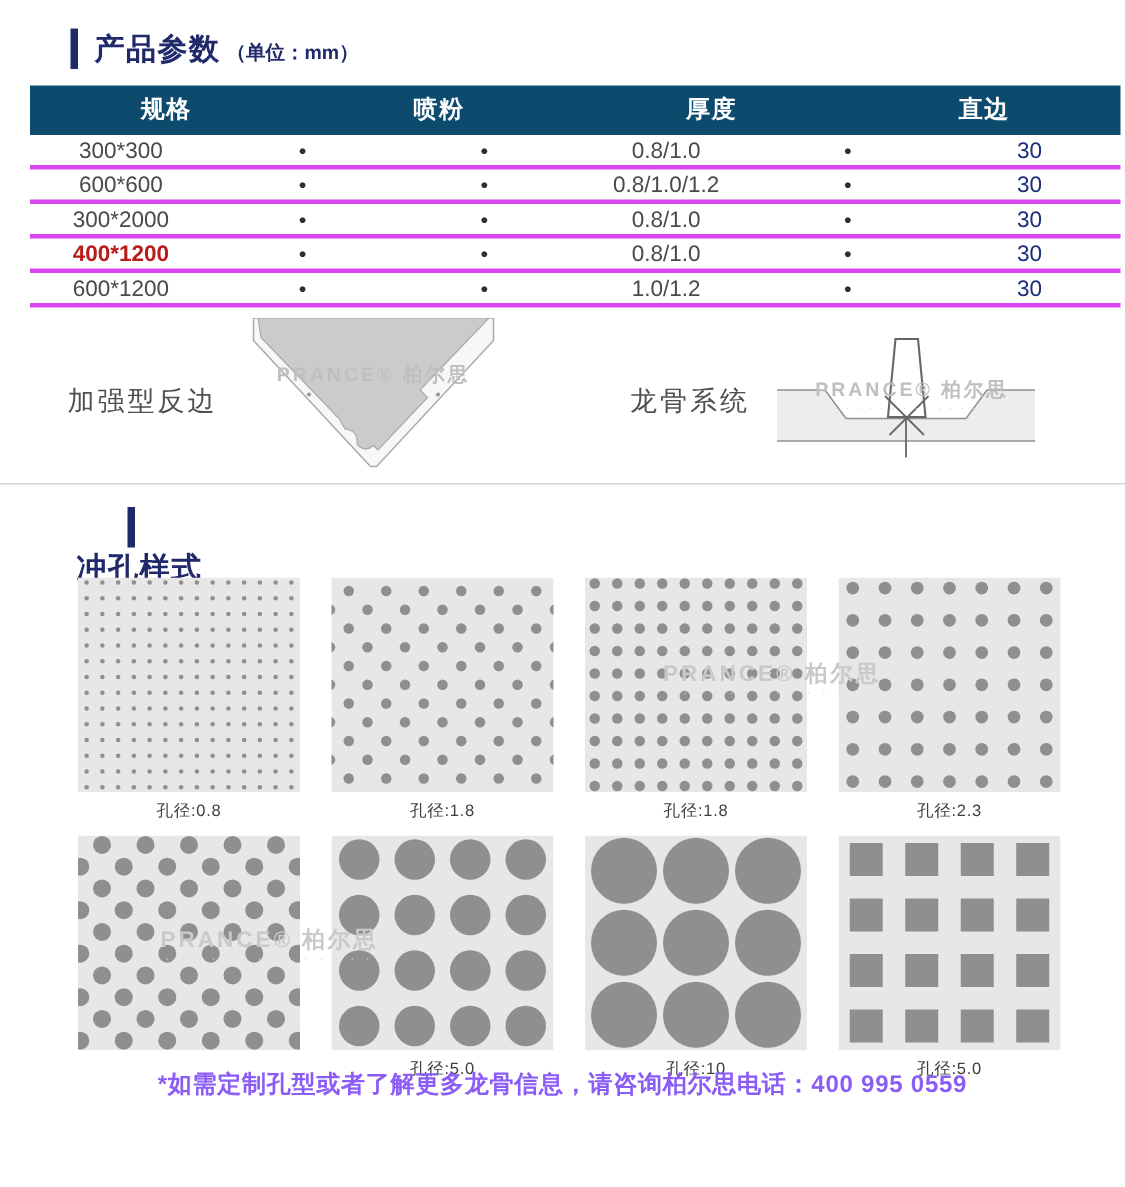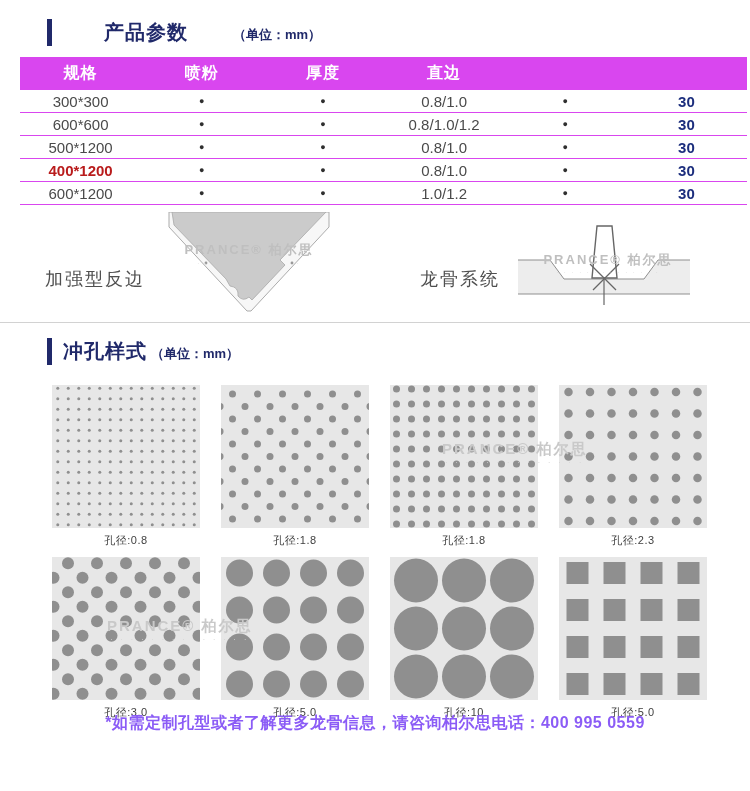--- a/index.html
+++ b/index.html
@@ -2,38 +2,38 @@
 <html><head>
 <meta charset="utf-8">
 <style>
   * { margin:0; padding:0; box-sizing:border-box; }
   html,body { width:750px; height:791px; background:#ffffff;
     font-family:"Liberation Sans","DejaVu Sans",sans-serif; }
   #page { position:relative; width:750px; height:791px; overflow:hidden; background:#fff; }
 
   
   .sec-header { position:absolute; left:47px; display:flex; align-items:center; }
-  #sec1 { top:19px;gap:41px; }
-  #sec2 { top:338px; }
+  #sec1 { top:19px; }
+  #sec2 { top:338px;flex-direction:column; }
   .sec-bar { width:5px; height:27px; background:#20296a; margin-right:11px; }
   .sec-title { font-size:20px; font-weight:bold; color:#20296a; letter-spacing:1px; }
   .sec-unit { font-size:13px; font-weight:bold; color:#20296a; margin-left:4px; padding-top:5px; }
 
   
   #spec-table { position:absolute; top:57px; left:20px; width:727px; }
-  .t-head { display:grid; grid-template-columns:repeat(6,1fr); background:#d946ef; height:33px; align-items:center; }
+  .t-head { display:grid; grid-template-columns:repeat(4,1fr); background:#0c4a6e; height:33px; align-items:center; }
   .t-head div { color:#ffffff; font-weight:bold; font-size:16px; text-align:center; letter-spacing:1px; }
-  .t-row { display:grid; grid-template-columns:repeat(6,1fr); height:23px; align-items:center; border-bottom:1px solid #d946ef; }
+  .t-row { display:grid; grid-template-columns:repeat(6,1fr); height:23px; align-items:center; border-bottom:3px solid #d946ef; }
   .t-row div { text-align:center; font-size:15px; color:#4a4a4a; }
   .t-row .bullet { font-size:9px; color:#2f2f2f; }
-  .t-row .height { color:#1c2e7d; font-weight:bold; }
+  .t-row .height { color:#1c2e7d; font-weight:normal; }
   .t-row.hl .spec { color:#b91c1c; font-weight:bold; }
 
   
-  .diagram-label { position:absolute; font-size:18px; color:#4f4f4f; letter-spacing:2px;margin-top:12px; }
+  .diagram-label { position:absolute; font-size:18px; color:#4f4f4f; letter-spacing:2px; }
   #flange-label { left:45px; top:255px; }
   #keel-label { left:420px; top:255px; }
   #flange-svg { position:absolute; left:168px; top:212px; }
   #keel-svg { position:absolute; left:518px; top:216px; }
   .wm-svg-main { fill:#bfbfbf; font-size:13px; font-weight:bold; letter-spacing:2px; }
   .wm-svg-sub { fill:#cccccc; font-size:6px; letter-spacing:2px; }
 
   
   #divider { position:absolute; top:322px; left:0; width:750px; border-top:1px solid #d2d2d2; }
 
@@ -81,21 +81,21 @@
         </div>
         <div class="t-row">
           <div class="spec">600*600</div>
           <div class="bullet">●</div>
           <div class="bullet">●</div>
           <div>0.8/1.0/1.2</div>
           <div class="bullet">●</div>
           <div class="height">30</div>
         </div>
         <div class="t-row">
-          <div class="spec">500*1200</div>
+          <div class="spec">300*2000</div>
           <div class="bullet">●</div>
           <div class="bullet">●</div>
           <div>0.8/1.0</div>
           <div class="bullet">●</div>
           <div class="height">30</div>
         </div>
         <div class="t-row hl">
           <div class="spec">400*1200</div>
           <div class="bullet">●</div>
           <div class="bullet">●</div>
@@ -646,21 +646,20 @@
           <circle cx="74" cy="122.25" r="6" fill="#8f8f8f"></circle>
           <circle cx="103" cy="122.25" r="6" fill="#8f8f8f"></circle>
           <circle cx="132" cy="122.25" r="6" fill="#8f8f8f"></circle>
           <circle cx="1.5" cy="136.75" r="6" fill="#8f8f8f"></circle>
           <circle cx="30.5" cy="136.75" r="6" fill="#8f8f8f"></circle>
           <circle cx="59.5" cy="136.75" r="6" fill="#8f8f8f"></circle>
           <circle cx="88.5" cy="136.75" r="6" fill="#8f8f8f"></circle>
           <circle cx="117.5" cy="136.75" r="6" fill="#8f8f8f"></circle>
           <circle cx="146.5" cy="136.75" r="6" fill="#8f8f8f"></circle>
         </svg>
-        <div class="swatch-label">孔径:3.0</div>
       </div>
       <div class="swatch">
         <svg width="148" height="143" viewBox="0 0 148 143" class="swatch-svg">
           <rect width="148" height="143" fill="#e7e7e7"></rect>
           <circle cx="18.5" cy="16" r="13.5" fill="#8f8f8f"></circle>
           <circle cx="55.5" cy="16" r="13.5" fill="#8f8f8f"></circle>
           <circle cx="92.5" cy="16" r="13.5" fill="#8f8f8f"></circle>
           <circle cx="129.5" cy="16" r="13.5" fill="#8f8f8f"></circle>
           <circle cx="18.5" cy="53" r="13.5" fill="#8f8f8f"></circle>
           <circle cx="55.5" cy="53" r="13.5" fill="#8f8f8f"></circle>

